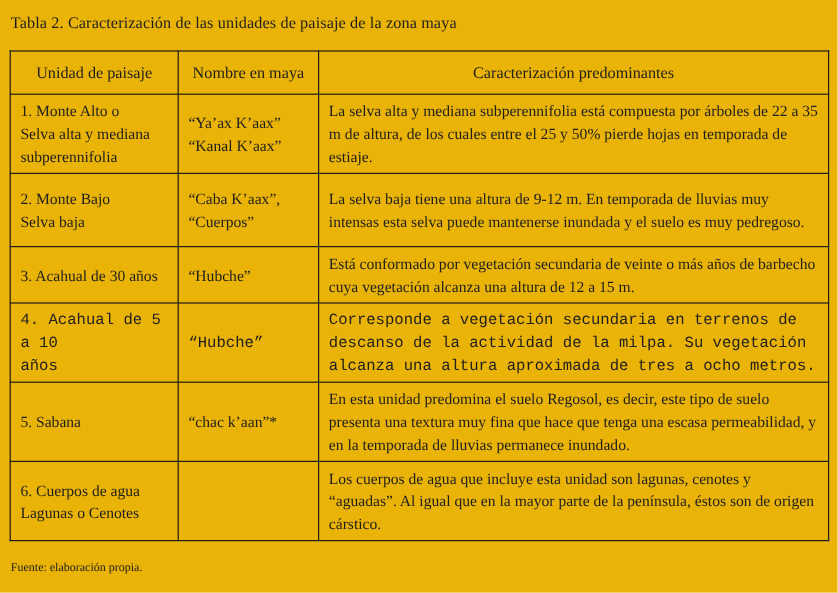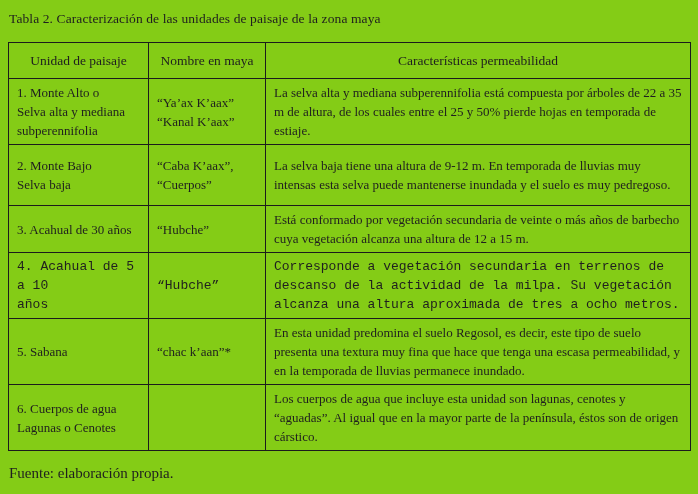--- a/index.html
+++ b/index.html
@@ -4,21 +4,21 @@
 <style>
   * { box-sizing: border-box; }
   html, body {
     margin: 0;
     padding: 0;
     background: #ffffff;
   }
   .page {
     width: 698px;
     height: 494px;
-    background: #84cc16;
+    background: #eab308;
     font-family: "Liberation Serif", "DejaVu Serif", serif;
     color: #1f1f1f;
     padding: 8px 24px 0 8px;
     overflow: hidden;
   }
   .caption {
     font-size: 13.5px;
     line-height: 18px;
     margin: 2px 0 0 1px;
     letter-spacing: 0.1px;
@@ -58,21 +58,21 @@
     padding-left: 11px;
     padding-right: 10px;
   }
   tr.h-r1 { height: 63px; }
   tr.h-r2 { height: 61px; }
   tr.h-r3 { height: 44px; }
   tr.h-r4 { height: 65px; font-family: Liberation Mono, monospace; }
   tr.h-r5 { height: 61px; }
   tr.h-r6 { height: 53px; }
   .fuente {
-    font-size: 15px;
+    font-size: 10px;
     line-height: 17px;
     margin: 14px 0 0 1px;
   }
   .nota {
     font-size: 12.5px;
     line-height: 17px;
     margin: 17px 0 0 1px;
     max-width: 690px;
   }
 </style>
@@ -86,21 +86,21 @@
   <table class="units">
     <colgroup>
       <col style="width:140px">
       <col style="width:117px">
       <col style="width:425px">
     </colgroup>
     <thead>
       <tr>
         <th>Unidad de paisaje</th>
         <th>Nombre en maya</th>
-        <th>Características permeabilidad</th>
+        <th>Caracterización predominantes</th>
       </tr>
     </thead>
     <tbody>
       <tr class="h-r1">
         <td class="c-unidad">1. Monte Alto o
 Selva alta y mediana
 subperennifolia</td>
         <td class="c-nombre">“Ya’ax K’aax”
 “Kanal K’aax”</td>
         <td class="c-carac">La selva alta y mediana subperennifolia está compuesta por árboles de 22 a 35 m de altura, de los cuales entre el 25 y 50% pierde hojas en temporada de estiaje.</td>

